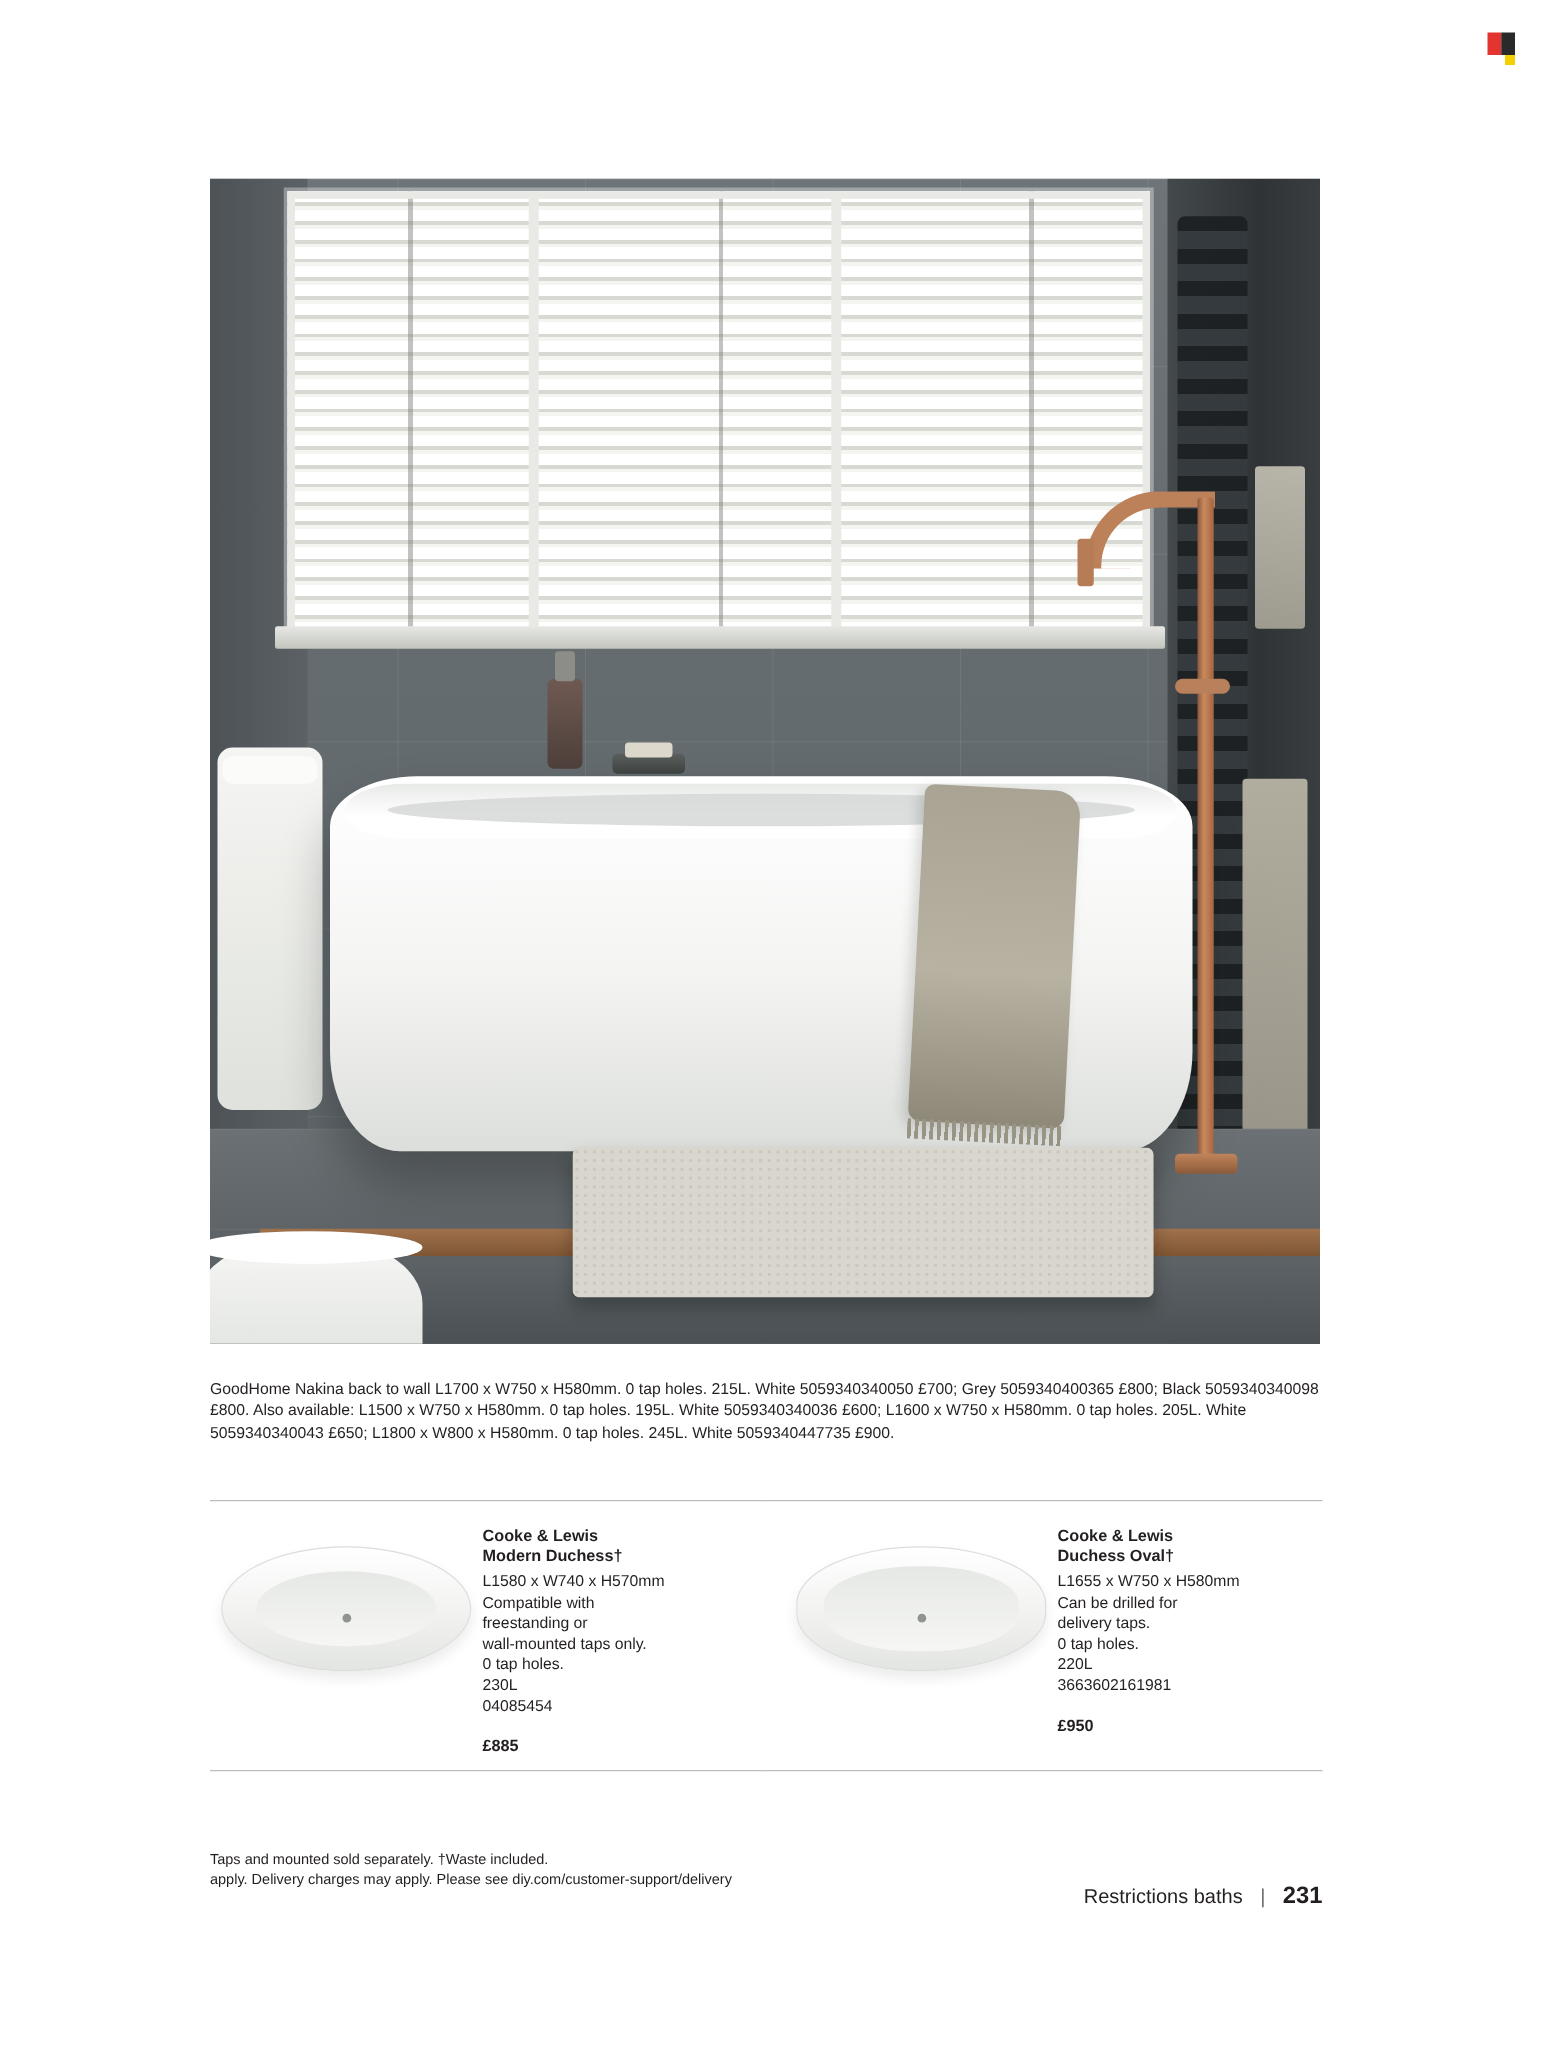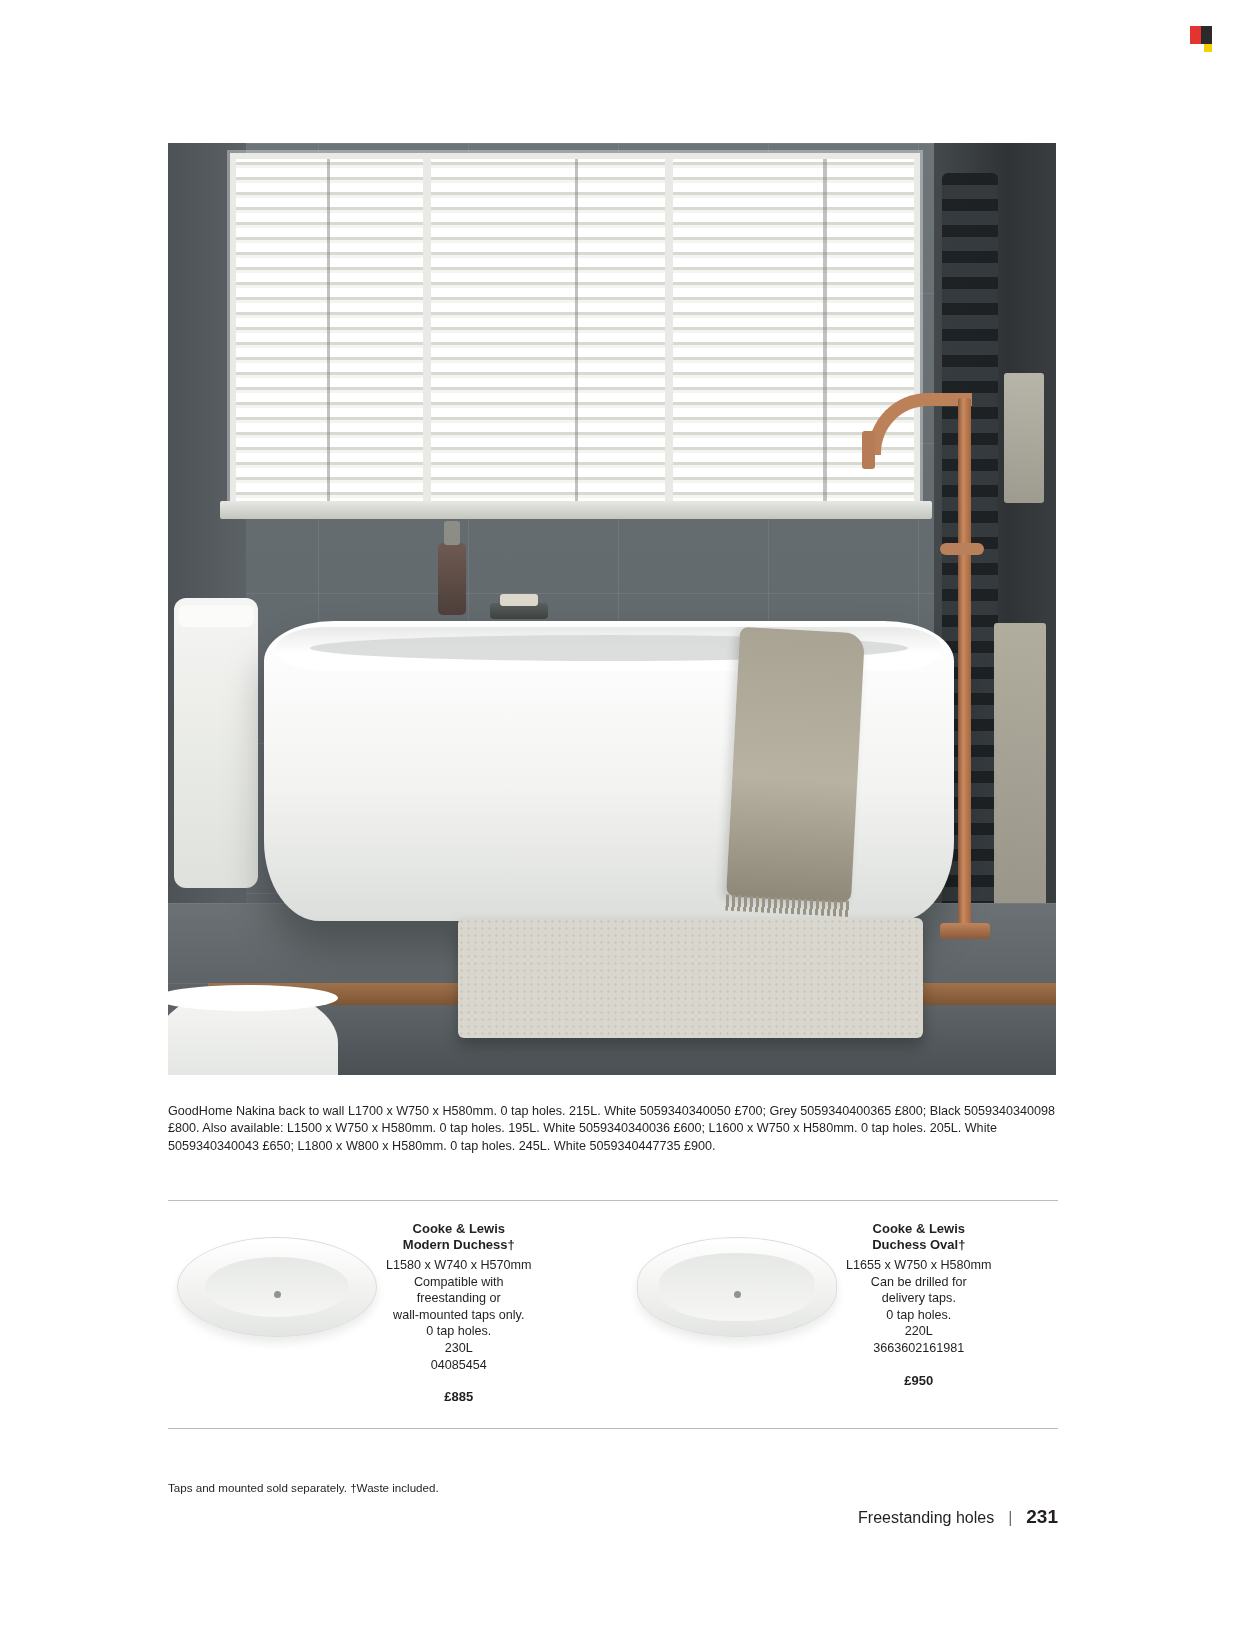--- a/index.html
+++ b/index.html
@@ -390,25 +390,24 @@
     left: 0;
     top: 1200px;
     width: 890px;
     display: flex;
     gap: 0;
   }
   .product {
     width: 445px;
     border-top: 1px solid #bcbcbc;
     border-bottom: 1px solid #bcbcbc;
-    padding: 20px 0 22px 0;
+    padding: 20px 0 10px 0;
     display: flex;
     gap: 0;
     box-sizing: border-box;
-    text-align: center;
   }
   .product.first { padding-right: 28px; }
   .product.second { padding-left: 15px; }
   .prod-img {
     width: 218px;
     flex: 0 0 218px;
     padding-top: 16px;
   }
   .prod-info {
     font-size: 12.6px;
@@ -596,21 +595,22 @@
         <div class="prod-line">220L</div>
         <div class="prod-line">3663602161981</div>
         <div class="prod-price">£950</div>
       </div>
     </div>
 
   </div>
 
   <div class="footnotes">
     <div>Taps and mounted sold separately. †Waste included.</div>
+    <div>apply. Delivery charges may apply. Please see diy.com/customer-support/delivery</div>
   </div>
 
   <div class="footer-right">
-    <span class="footer-sec">Freestanding holes</span>
+    <span class="footer-sec">Restrictions baths</span>
     <span class="footer-bar">|</span>
     <span class="footer-page">231</span>
   </div>
 
 </div>
 
 </body></html>

